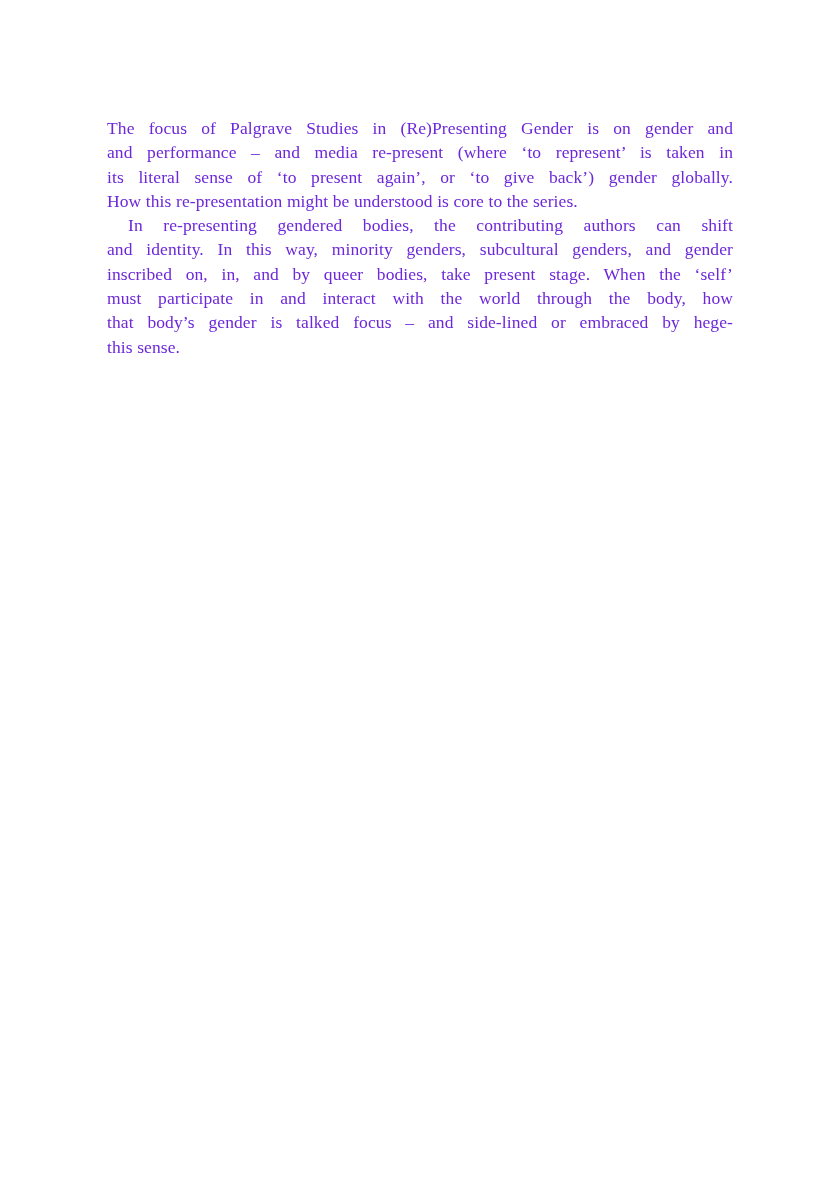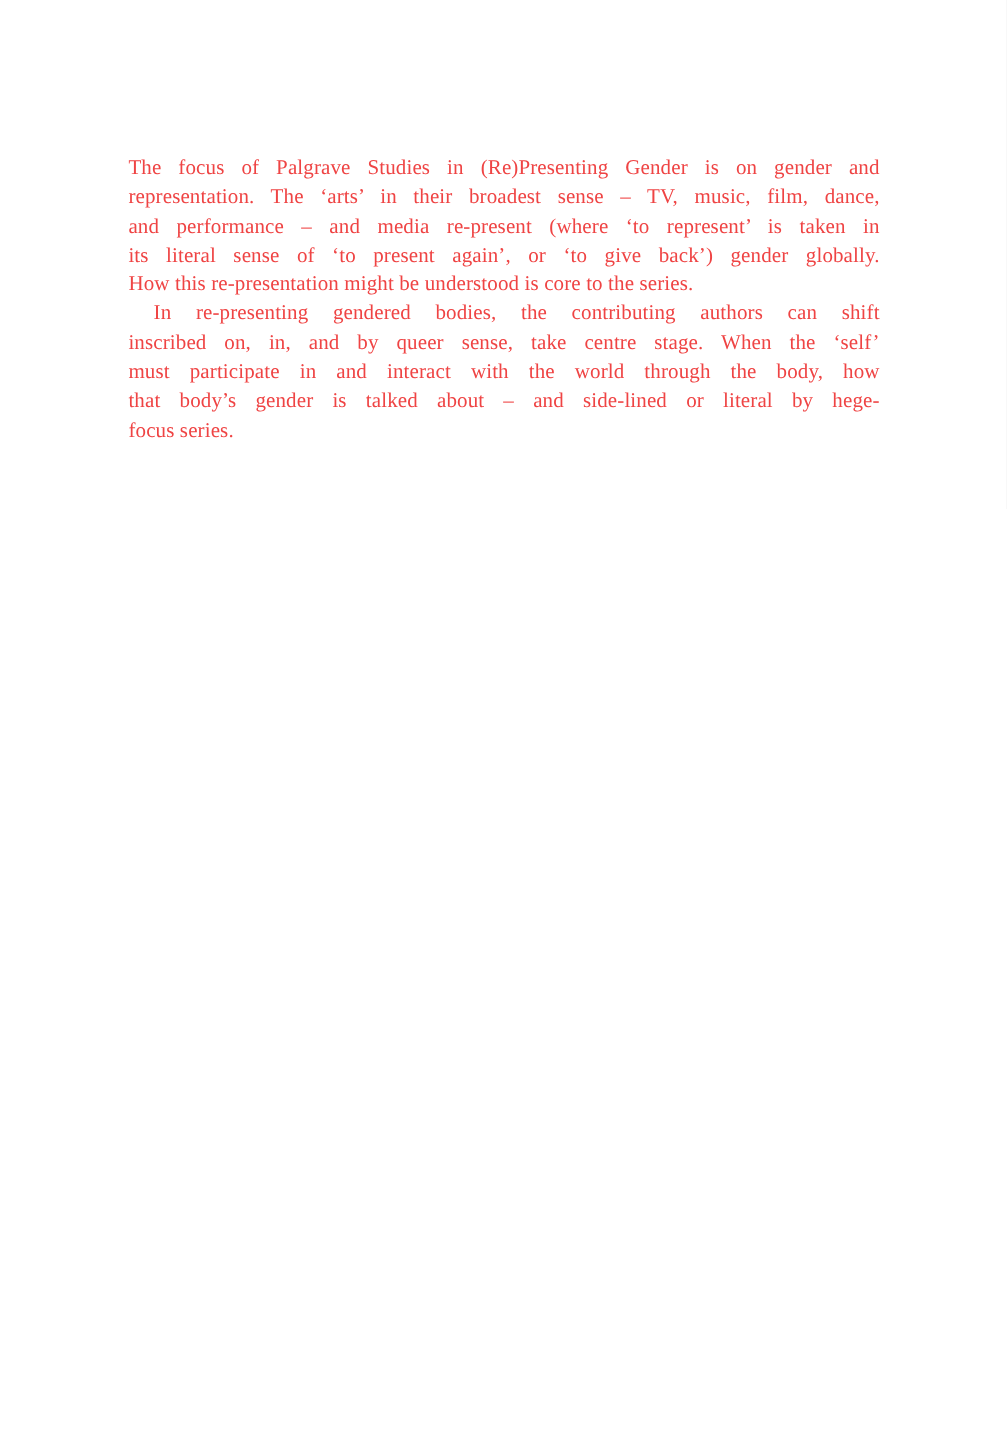--- a/index.html
+++ b/index.html
@@ -18,23 +18,22 @@
     background: #ffffff;
     overflow: hidden;
   }
   .text-block {
     position: absolute;
     left: 107px;
     top: 116px;
     width: 626px;
     font-size: 17.5px;
     line-height: 24.3px;
-    color: #ef4444;
+    color: #6d28d9;
     letter-spacing: 0.1px;
-    margin-top: 11px;
   }
   .line {
     text-align: justify;
     text-align-last: justify;
     white-space: normal;
   }
   .line.para-end {
     text-align-last: left;
   }
   .line.indent {
@@ -47,28 +46,28 @@
   }
 </style>
 </head>
 <body>
 
 <div class="page">
   <div class="text-block">
 
     <div class="paragraph">
       <div class="line">The focus of Palgrave Studies in (Re)Presenting Gender is on gender and</div>
-      <div class="line">representation. The ‘arts’ in their broadest sense – TV, music, film, dance,</div>
       <div class="line">and performance – and media re-present (where ‘to represent’ is taken in</div>
       <div class="line">its literal sense of ‘to present again’, or ‘to give back’) gender globally.</div>
       <div class="line para-end">How this re-presentation might be understood is core to the series.</div>
     </div>
 
     <div class="paragraph">
       <div class="line indent">In re-presenting gendered bodies, the contributing authors can shift</div>
-      <div class="line">inscribed on, in, and by queer sense, take centre stage. When the ‘self’</div>
+      <div class="line">and identity. In this way, minority genders, subcultural genders, and gender</div>
+      <div class="line">inscribed on, in, and by queer bodies, take present stage. When the ‘self’</div>
       <div class="line">must participate in and interact with the world through the body, how</div>
-      <div class="line">that body’s gender is talked about – and side-lined or literal by hege-</div>
-      <div class="line para-end">focus series.</div>
+      <div class="line">that body’s gender is talked focus – and side-lined or embraced by hege-</div>
+      <div class="line para-end">this sense.</div>
     </div>
 
   </div>
 </div>
 
 </body></html>

